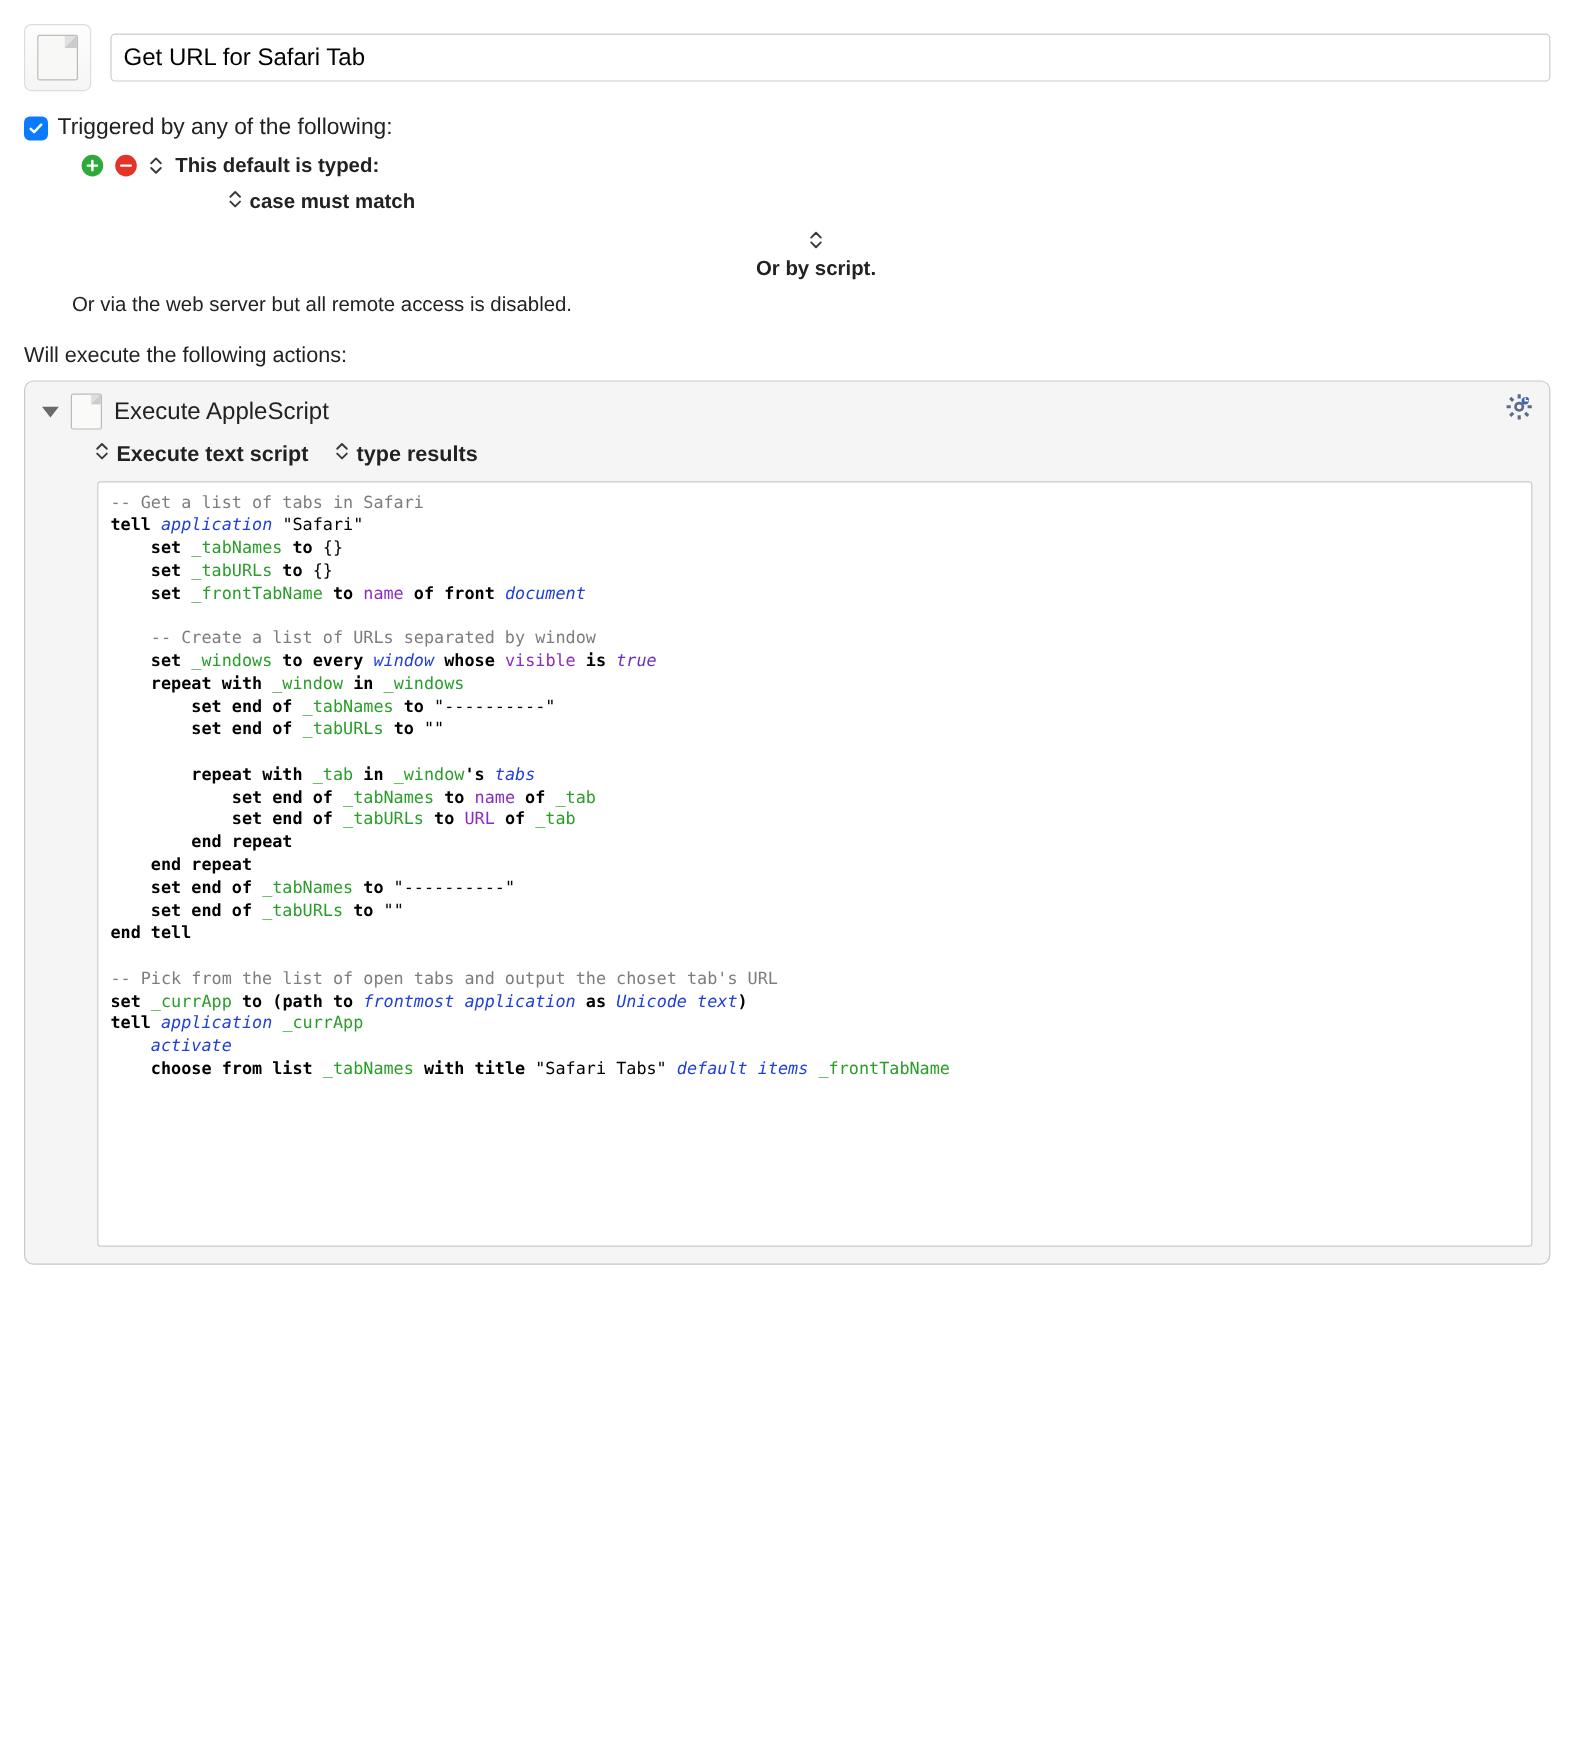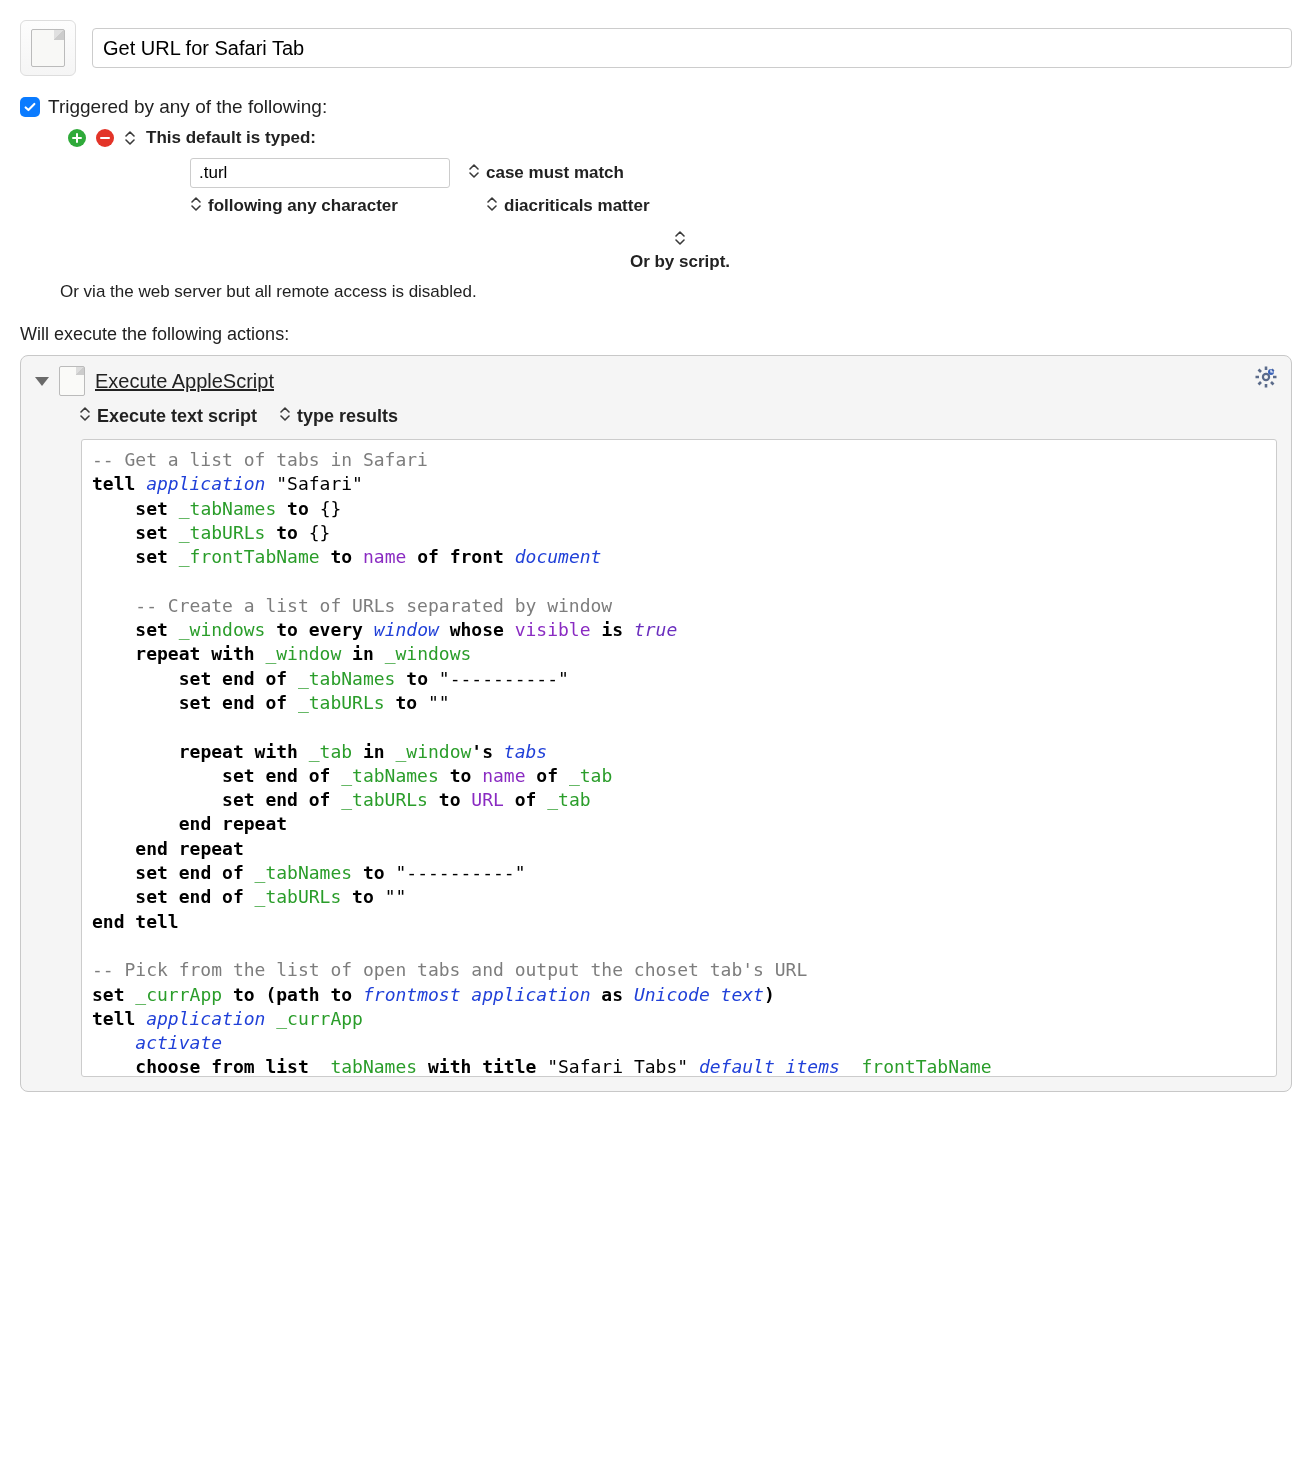--- a/index.html
+++ b/index.html
@@ -139,21 +139,20 @@
     background: #f5f5f5;
     padding: 0;
     overflow: hidden;
   }
   .action-header {
     display: flex;
     align-items: center;
     gap: 10px;
     padding: 10px 14px;
     position: relative;
-    text-decoration: underline;
   }
   .disclosure {
     width: 0; height: 0;
     border-left: 7px solid transparent;
     border-right: 7px solid transparent;
     border-top: 9px solid #6a6a6a;
   }
   .action-icon {
     width: 26px; height: 30px;
     background: #fafaf8;
@@ -185,21 +184,21 @@
     padding: 0 14px 12px 58px;
     font-size: 18px;
   }
   .code-area {
     margin: 0 14px 14px 60px;
     border: 1px solid #ccc;
     background: #fff;
     border-radius: 3px;
     padding: 8px 10px;
     font-family: ui-monospace, Menlo, Consolas, monospace;
-    font-size: 18px;
+    font-size: 14px;
     line-height: 1.35;
     white-space: pre;
     overflow: hidden;
     height: 638px;
   }
   .code-area .cm { color: #7d7d7d; }
   .code-area .kw { font-weight: 700; color: #000; }
   .code-area .var { color: #2a9d2a; }
   .code-area .cls { color: #2040d8; font-style: italic; }
   .code-area .prop { color: #8a2bc2; }
@@ -242,55 +241,30 @@
       </svg>
     <svg viewBox="0 0 12 8">
         <path d="M2 2 L6 6 L10 2" stroke="#3a3a3a" stroke-width="1.6" fill="none" stroke-linecap="round" stroke-linejoin="round"></path>
       </svg>
   </span>
   <span class="bold">This default is typed:</span>
 </div>
 
 <div class="trigger-details">
   <div class="detail-row">
-    <input class="text-input" value=".turl" style="">
     <span class="opt">
       <span class="updown">
         <svg viewBox="0 0 12 8">
             <path d="M2 6 L6 2 L10 6" stroke="#3a3a3a" stroke-width="1.6" fill="none" stroke-linecap="round" stroke-linejoin="round"></path>
           </svg>
         <svg viewBox="0 0 12 8">
             <path d="M2 2 L6 6 L10 2" stroke="#3a3a3a" stroke-width="1.6" fill="none" stroke-linecap="round" stroke-linejoin="round"></path>
           </svg>
       </span>
       <span class="bold">case must match</span>
-    </span>
-  </div>
-  <div class="detail-row">
-    <span class="opt" style="width:278px;">
-      <span class="updown">
-        <svg viewBox="0 0 12 8">
-            <path d="M2 6 L6 2 L10 6" stroke="#3a3a3a" stroke-width="1.6" fill="none" stroke-linecap="round" stroke-linejoin="round"></path>
-          </svg>
-        <svg viewBox="0 0 12 8">
-            <path d="M2 2 L6 6 L10 2" stroke="#3a3a3a" stroke-width="1.6" fill="none" stroke-linecap="round" stroke-linejoin="round"></path>
-          </svg>
-      </span>
-      <span class="bold">following any character</span>
-    </span>
-    <span class="opt">
-      <span class="updown">
-        <svg viewBox="0 0 12 8">
-            <path d="M2 6 L6 2 L10 6" stroke="#3a3a3a" stroke-width="1.6" fill="none" stroke-linecap="round" stroke-linejoin="round"></path>
-          </svg>
-        <svg viewBox="0 0 12 8">
-            <path d="M2 2 L6 6 L10 2" stroke="#3a3a3a" stroke-width="1.6" fill="none" stroke-linecap="round" stroke-linejoin="round"></path>
-          </svg>
-      </span>
-      <span class="bold">diacriticals matter</span>
     </span>
   </div>
 </div>
 
 <div class="orby-row">
   <span class="updown">
     <svg viewBox="0 0 12 8">
         <path d="M2 6 L6 2 L10 6" stroke="#3a3a3a" stroke-width="1.6" fill="none" stroke-linecap="round" stroke-linejoin="round"></path>
       </svg>
     <svg viewBox="0 0 12 8">

